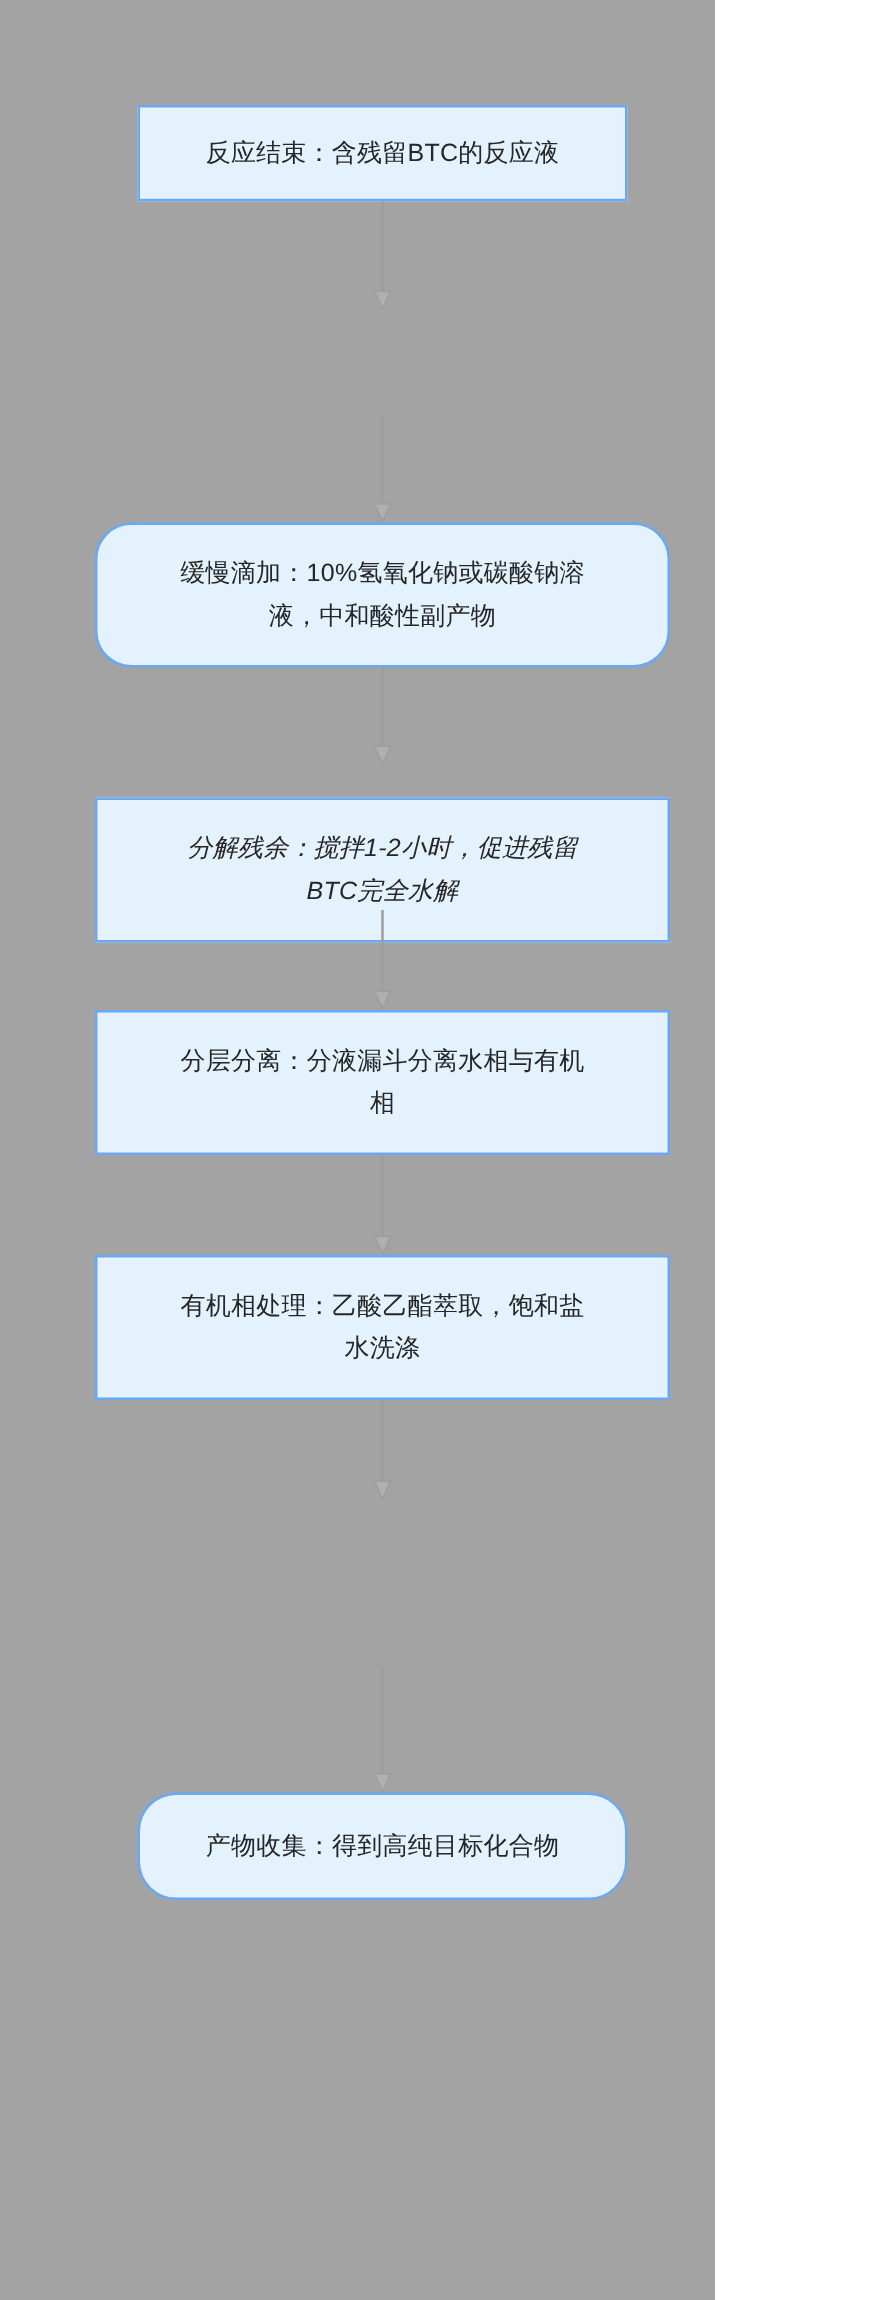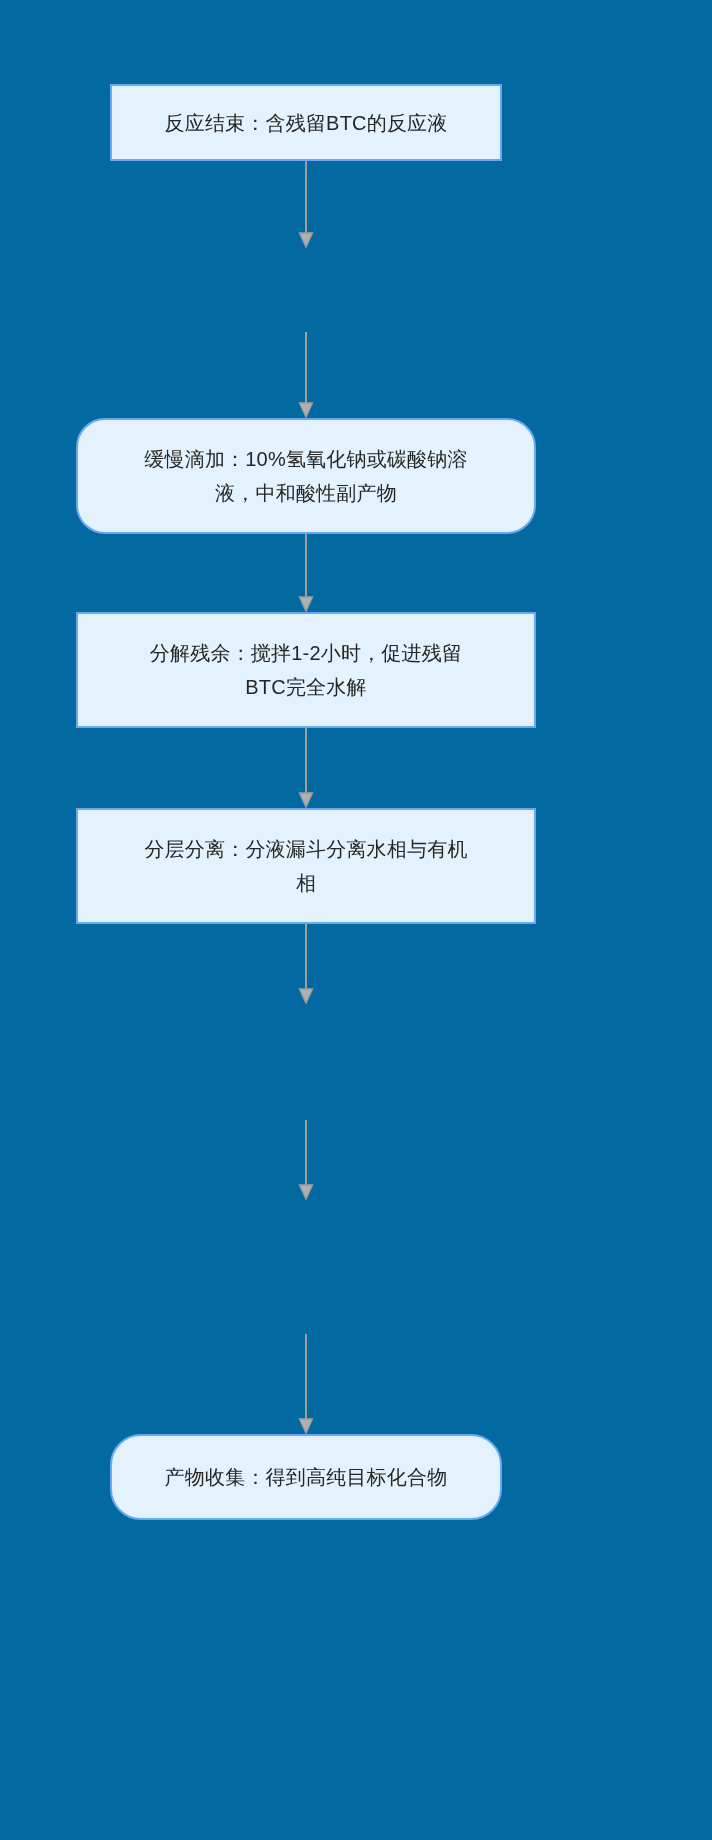--- a/index.html
+++ b/index.html
@@ -6,23 +6,23 @@
   html, body {
     margin: 0;
     padding: 0;
     background: #ffffff;
   }
   body {
     font-family: "Liberation Sans", "DejaVu Sans", sans-serif;
   }
   #flowchart-canvas {
     position: relative;
-    width: 712px;
+    width: 572px;
     height: 1840px;
-    background: #0369a1;
+    background: #a3a3a3;
     overflow: hidden;
   }
   .node {
     position: absolute;
     box-sizing: border-box;
     background: #e3f2fd;
     border: 2px solid #6aa8f3;
     display: flex;
     align-items: center;
     justify-content: center;
@@ -77,21 +77,21 @@
 液，中和酸性副产物</span>
   </div>
 
   <div class="edge" style="left:296px; top:534px; width:20px; height:78px;">
     <svg width="20" height="78" viewBox="0 0 20 78" xmlns="http://www.w3.org/2000/svg">
       <line x1="10" y1="0" x2="10" y2="65" stroke="#9e9e9e" stroke-width="2"></line>
       <polygon points="10,77 3.5,63 16.5,63" fill="#b0b0b0" stroke="#9e9e9e" stroke-width="1.4"></polygon>
     </svg>
   </div>
 
-  <div class="node" style="left:76px; top:612px; width:460px; height:116px;">
+  <div class="node" style="left:76px; top:638px; width:460px; height:116px;font-style:italic;">
     <span class="node-label">分解残余：搅拌1-2小时，促进残留
 BTC完全水解</span>
   </div>
 
   <div class="edge" style="left:296px; top:728px; width:20px; height:80px;">
     <svg width="20" height="80" viewBox="0 0 20 80" xmlns="http://www.w3.org/2000/svg">
       <line x1="10" y1="0" x2="10" y2="67" stroke="#9e9e9e" stroke-width="2"></line>
       <polygon points="10,79 3.5,65 16.5,65" fill="#b0b0b0" stroke="#9e9e9e" stroke-width="1.4"></polygon>
     </svg>
   </div>
@@ -101,20 +101,24 @@
 相</span>
   </div>
 
   <div class="edge" style="left:296px; top:924px; width:20px; height:80px;">
     <svg width="20" height="80" viewBox="0 0 20 80" xmlns="http://www.w3.org/2000/svg">
       <line x1="10" y1="0" x2="10" y2="67" stroke="#9e9e9e" stroke-width="2"></line>
       <polygon points="10,79 3.5,65 16.5,65" fill="#b0b0b0" stroke="#9e9e9e" stroke-width="1.4"></polygon>
     </svg>
   </div>
 
+  <div class="node" style="left:76px; top:1004px; width:460px; height:116px;">
+    <span class="node-label">有机相处理：乙酸乙酯萃取，饱和盐
+水洗涤</span>
+  </div>
 
   <div class="edge" style="left:296px; top:1120px; width:20px; height:80px;">
     <svg width="20" height="80" viewBox="0 0 20 80" xmlns="http://www.w3.org/2000/svg">
       <line x1="10" y1="0" x2="10" y2="67" stroke="#9e9e9e" stroke-width="2"></line>
       <polygon points="10,79 3.5,65 16.5,65" fill="#b0b0b0" stroke="#9e9e9e" stroke-width="1.4"></polygon>
     </svg>
   </div>
 
 
   <div class="edge" style="left:296px; top:1334px; width:20px; height:100px;">

